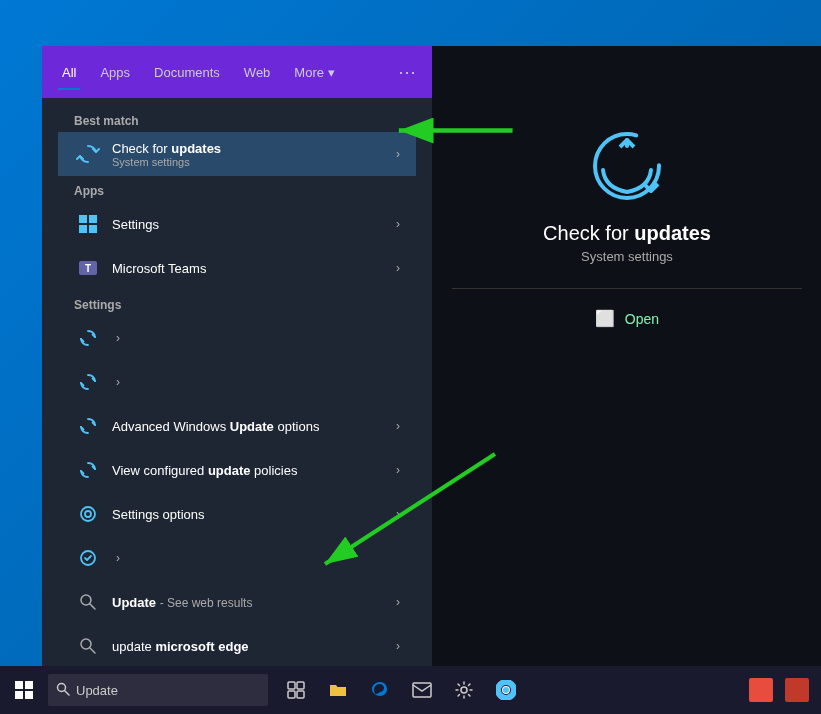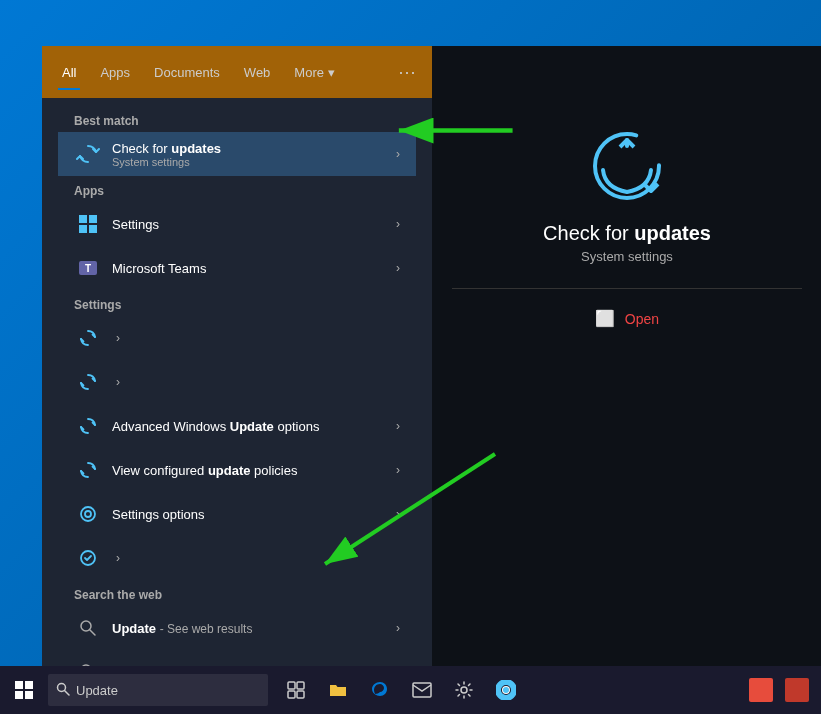--- a/index.html
+++ b/index.html
@@ -113,21 +113,21 @@
       background: #1e2533;
       display: flex;
       flex-direction: column;
       z-index: 200;
     }
 
     
     .menu-tabs {
       display: flex;
       align-items: center;
-      background: #a16207;
+      background: #6d28d9;
       padding: 0 8px;
       height: 52px;
       border-bottom: none;
     }
 
     .menu-tab {
       padding: 8px 12px;
       color: #ccc;
       font-size: 13px;
       cursor: pointer;
@@ -299,21 +299,21 @@
       padding: 4px 0;
     }
 
     .right-panel-action-icon {
       color: #4fc3f7;
       font-size: 16px;
     }
 
     .right-panel-action-text {
       font-size: 14px;
-      color: #ef4444;
+      color: #86efac;
     }
 
     
     .arrow-horizontal {
       position: absolute;
       top: 108px;
       left: 390px;
       width: 120px;
       height: 40px;
       z-index: 300;
@@ -512,21 +512,20 @@
       <div class="menu-item">
         <div class="menu-item-icon">
           <svg width="20" height="20" viewBox="0 0 20 20">
             <circle cx="10" cy="10" r="7" fill="none" stroke="#4fc3f7" stroke-width="1.8"></circle>
             <path d="M7 10 L9 12 L13 8" fill="none" stroke="#4fc3f7" stroke-width="1.8" stroke-linecap="round" stroke-linejoin="round"></path>
           </svg>
         </div>
         <span class="menu-item-arrow">›</span>
       </div>
 
-      <div class="section-label">Search the web</div>
 
       <div class="menu-item">
         <div class="menu-item-icon">
           <svg width="18" height="18" viewBox="0 0 18 18">
             <circle cx="7" cy="7" r="5" fill="none" stroke="#aaa" stroke-width="1.5"></circle>
             <line x1="11" y1="11" x2="16" y2="16" stroke="#aaa" stroke-width="1.5" stroke-linecap="round"></line>
           </svg>
         </div>
         <div class="menu-item-text">
           <div class="menu-item-title"><strong>Update</strong> <span style="color:#aaa; font-size:12px;">- See web results</span></div>

